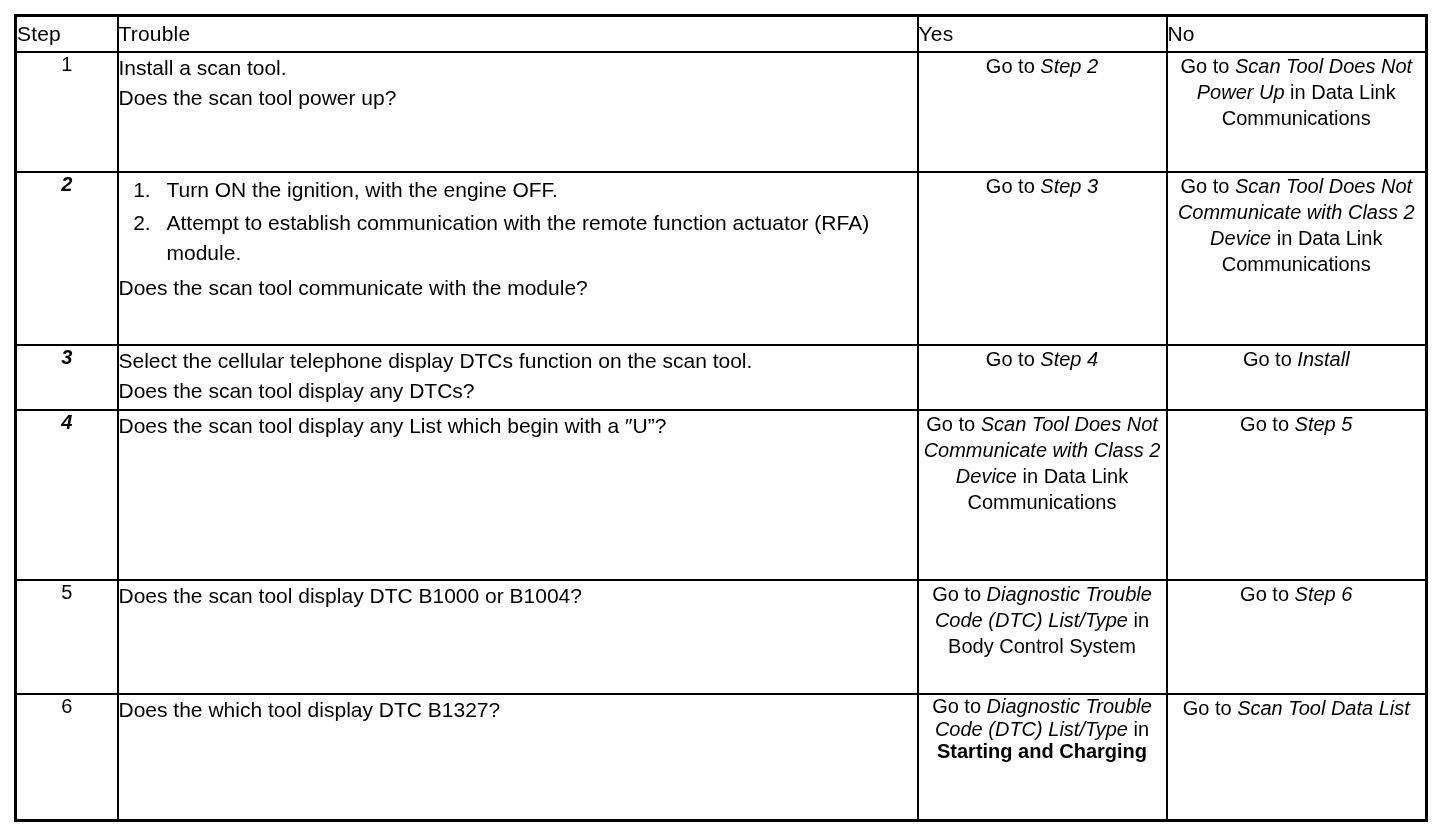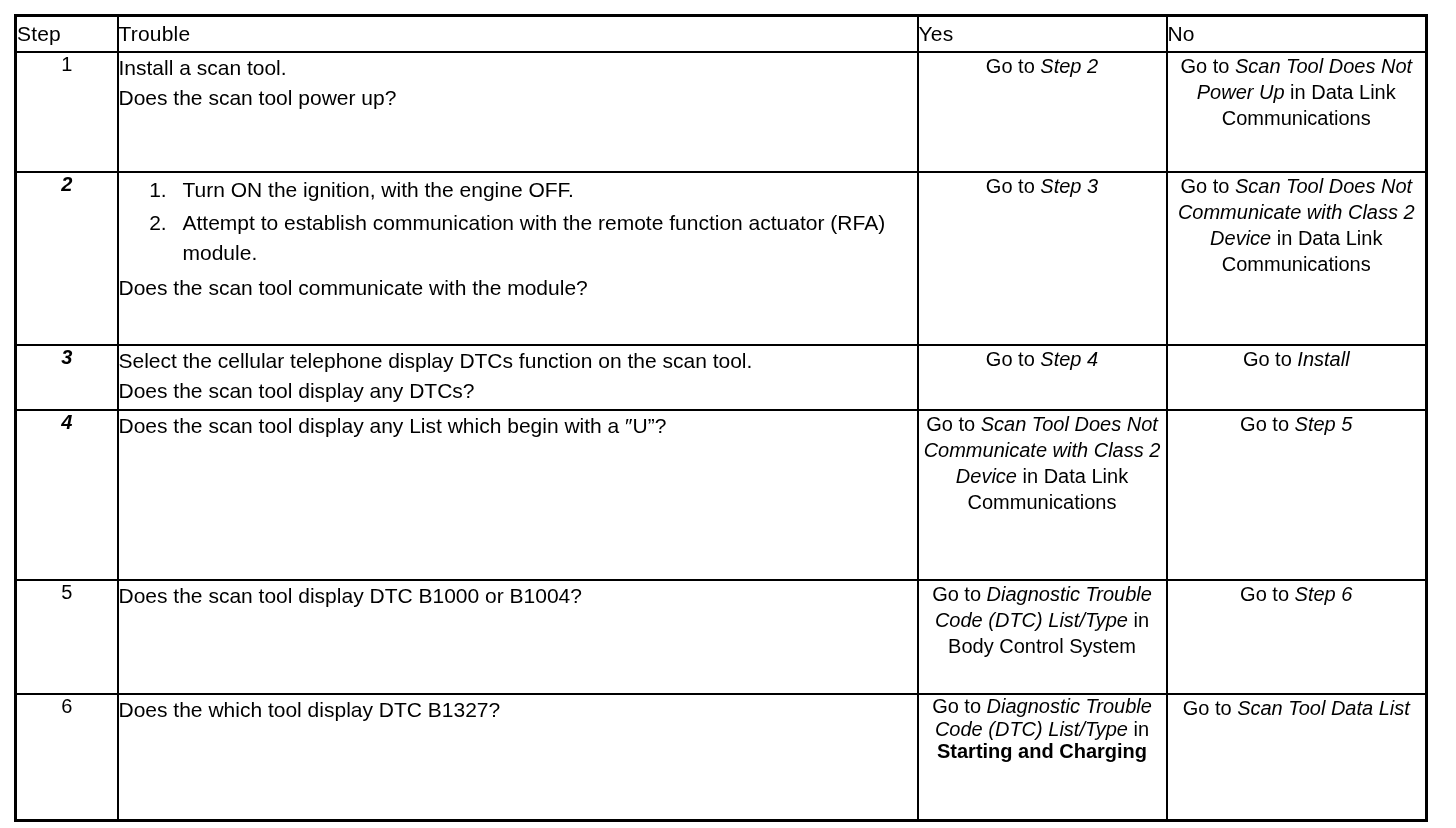--- a/index.html
+++ b/index.html
@@ -69,21 +69,21 @@
   td.action-cell {
     vertical-align: top;
     padding: 8px 8px 8px 11px;
     font-size: 21px;
     line-height: 1.42;
   }
   .action-line { display: block; }
   .action-line + .action-line { }
 
   ol.action-list {
-    margin: 2px 0 6px 16px;
+    margin: 2px 0 6px 0;
     padding: 0 0 0 38px;
     list-style-position: outside;
   }
   ol.action-list li {
     margin: 0 0 3px 0;
     padding-left: 10px;
     line-height: 1.42;
   }
 
   

